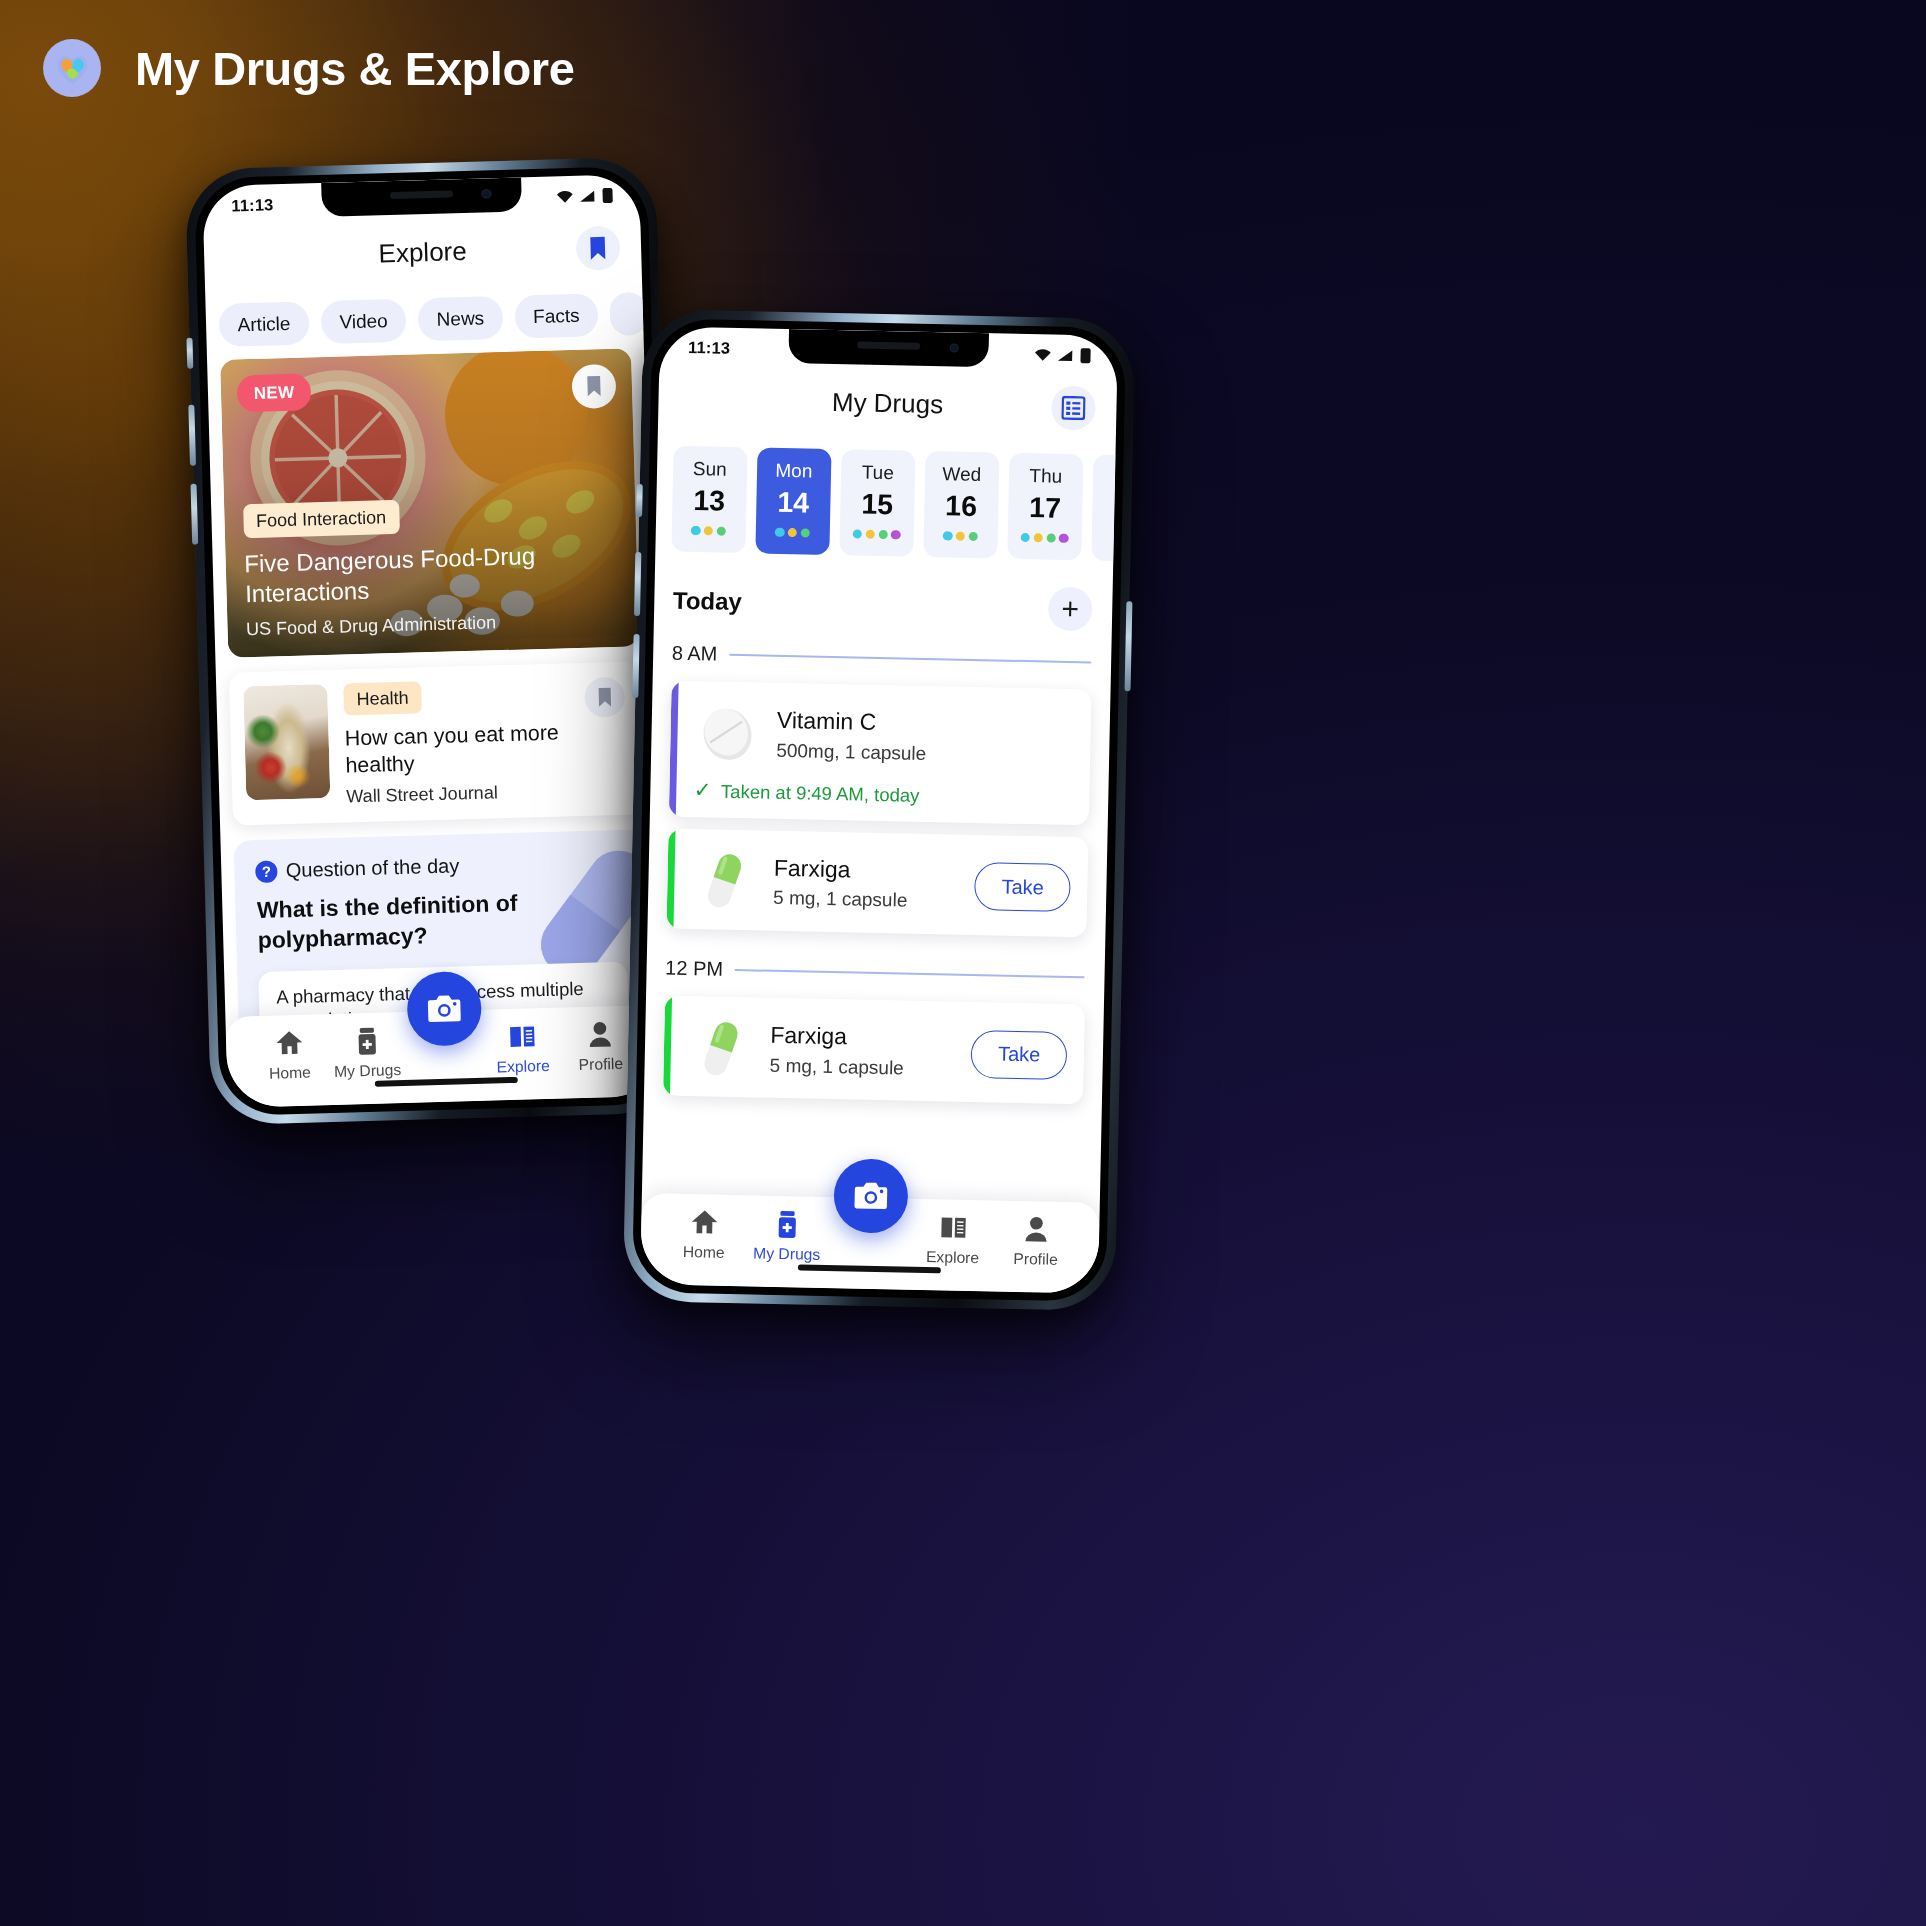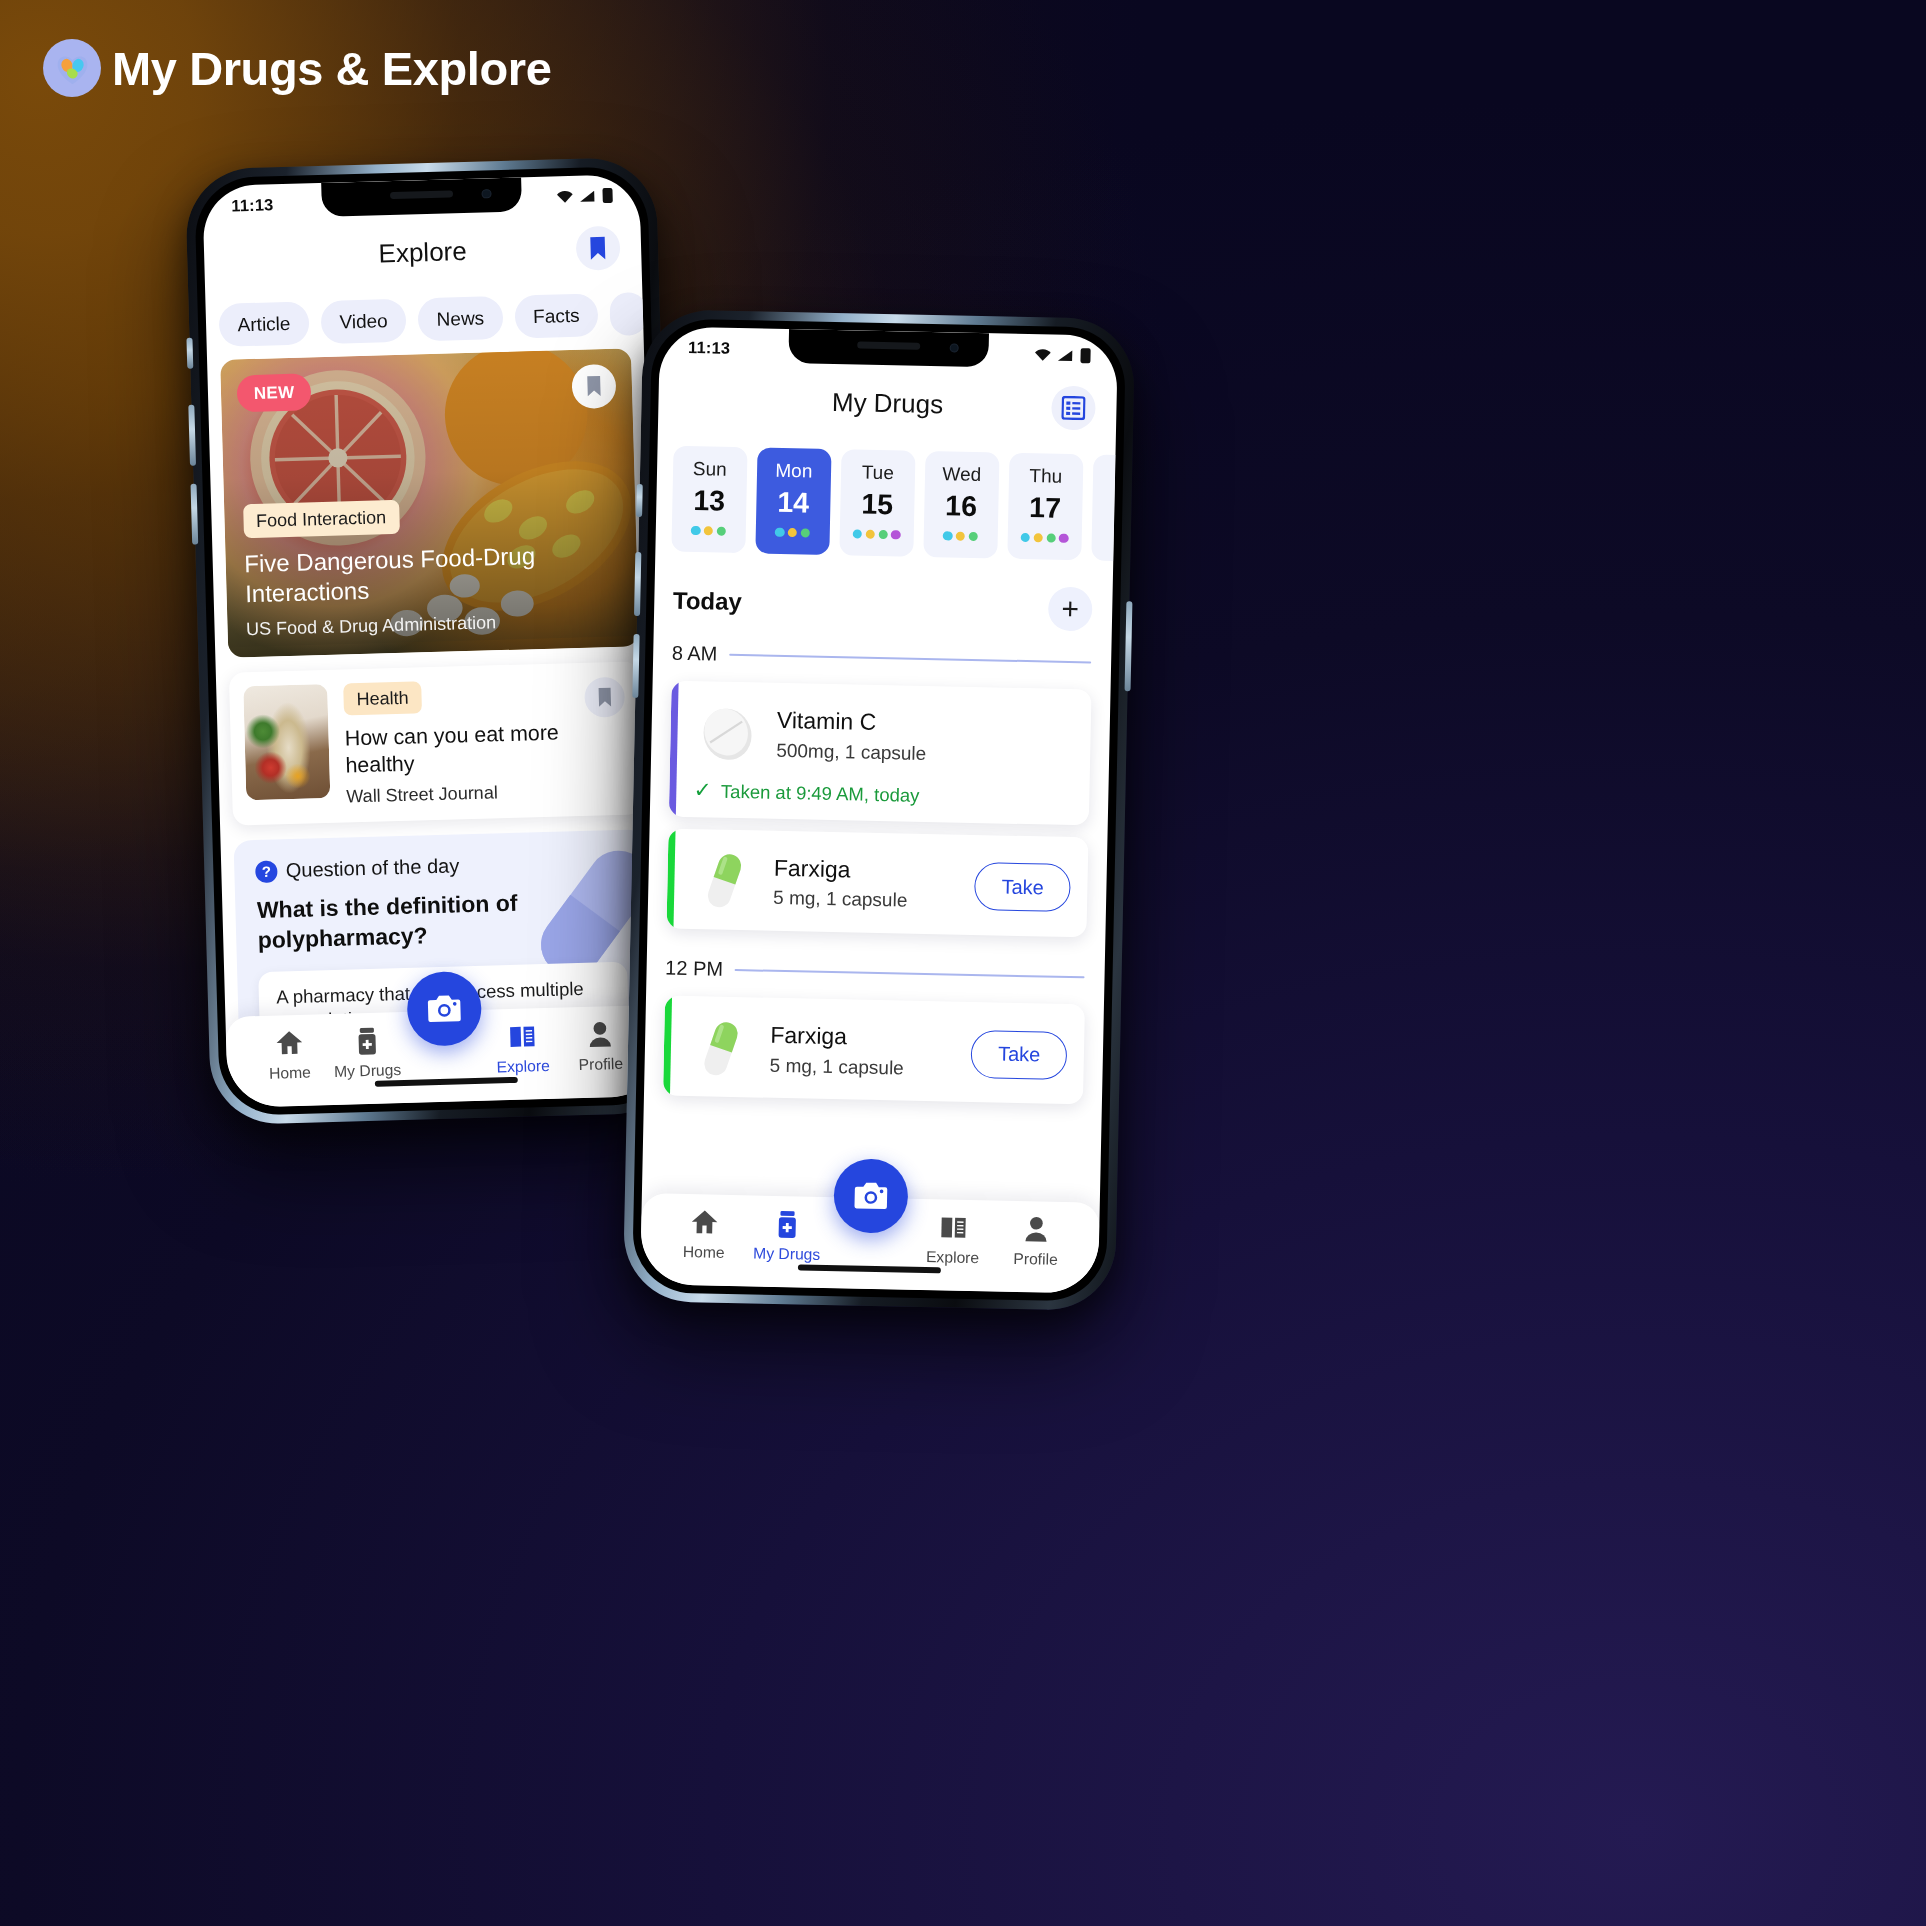--- a/index.html
+++ b/index.html
@@ -13,21 +13,21 @@
       radial-gradient(circle at 2% 4%, #7a4a0a 0%, rgba(122,74,10,0.85) 6%, rgba(90,53,8,0.55) 16%, rgba(40,22,10,0.15) 30%, rgba(0,0,0,0) 42%),
       radial-gradient(ellipse 70% 55% at 8% 20%, #5d3708 0%, rgba(70,42,12,0.75) 25%, rgba(32,20,16,0.25) 55%, rgba(0,0,0,0) 75%),
       radial-gradient(ellipse 120% 90% at 85% 95%, #241a52 0%, #16103a 40%, #0d0a26 70%, #090720 100%),
       linear-gradient(135deg, #3a2408 0%, #2a1c18 22%, #1d1634 48%, #141033 70%, #0c0a26 100%);
     position: relative;
   }
 
   
   .brand {
     position: absolute; left: 43px; top: 39px;
-    display: flex; align-items: center; gap: 11px;
+    display: flex; align-items: center; gap: 34px;
     z-index: 50;
   }
   .brand-logo {
     width: 58px; height: 58px; border-radius: 50%;
     background: #a9b4f0;
     display: flex; align-items: center; justify-content: center;
     position: relative; overflow: hidden;
   }
   .brand-logo svg { width: 39px; height: 39px; display:block; }
   .brand-title {

